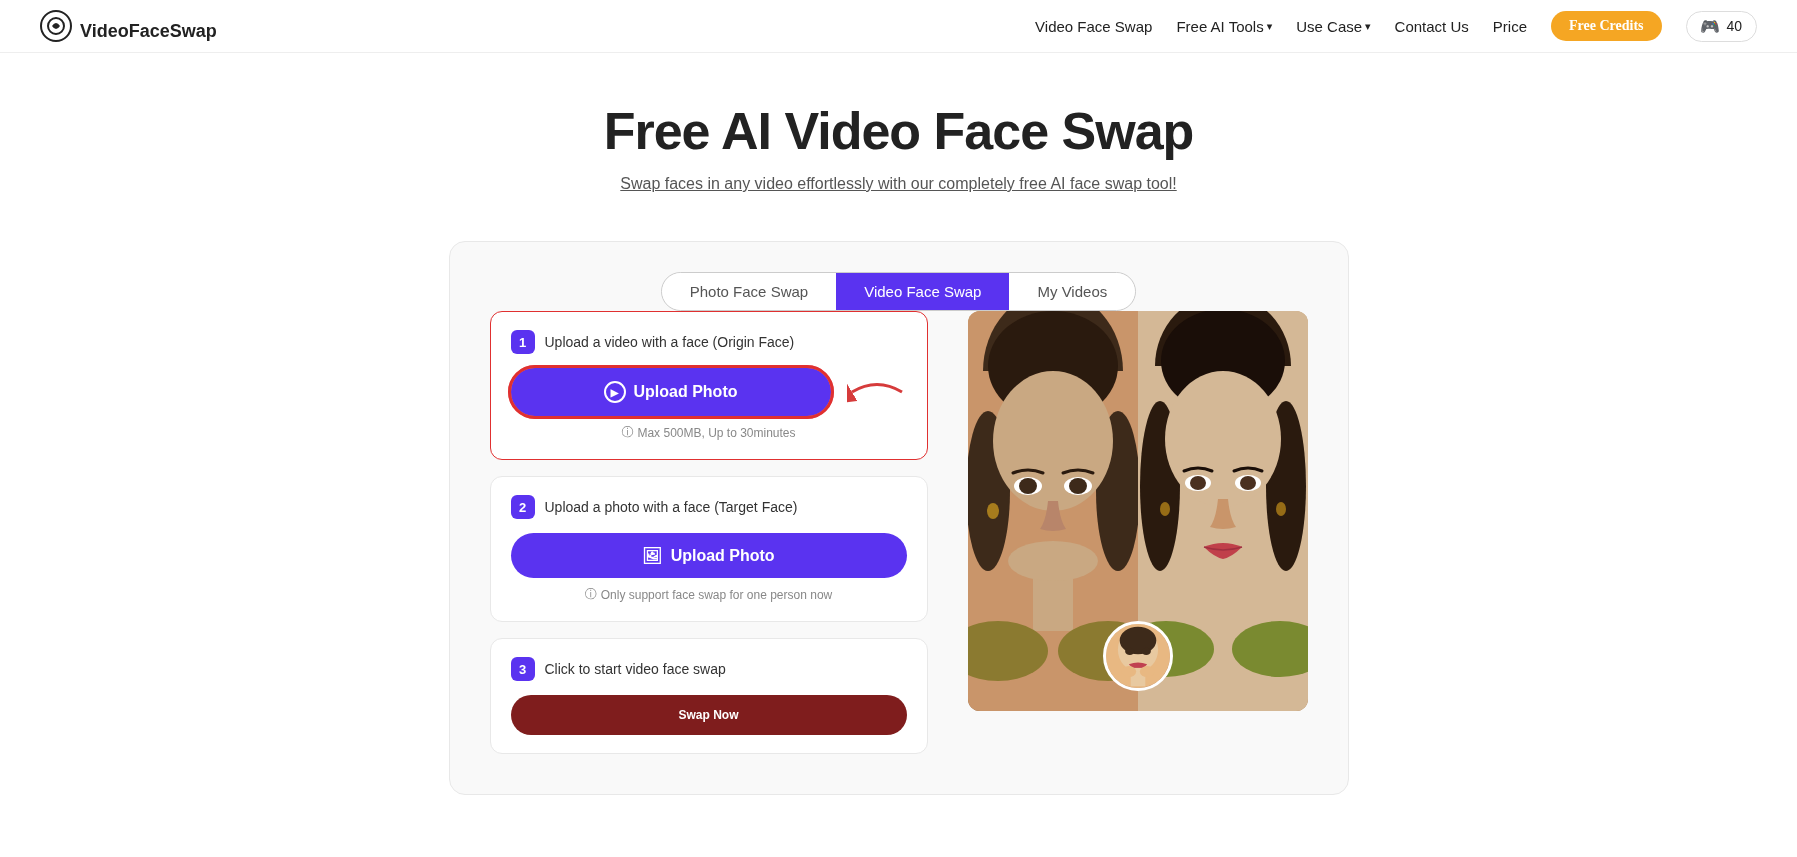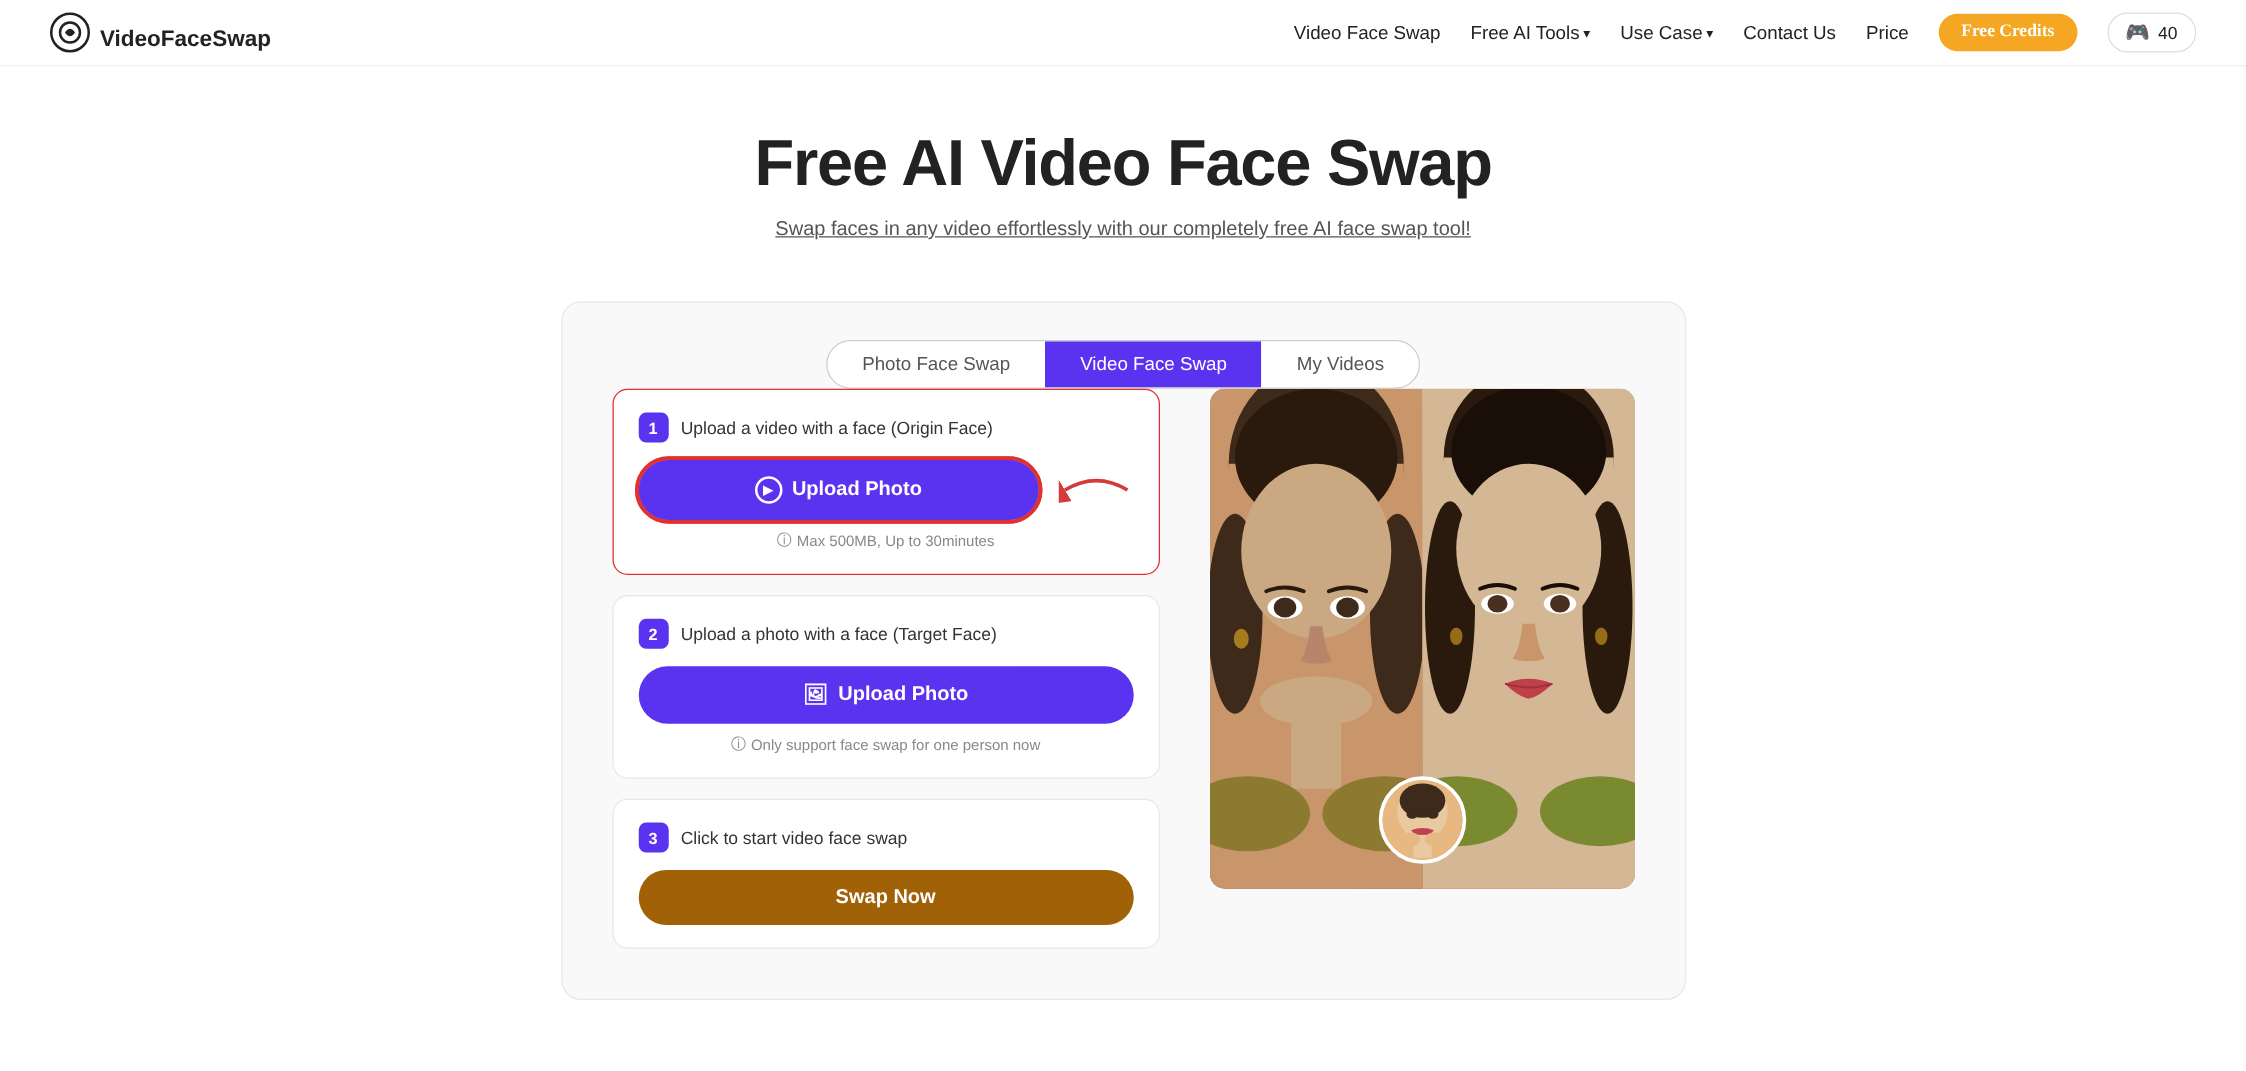--- a/index.html
+++ b/index.html
@@ -87,22 +87,22 @@
     .upload-photo-btn {
       display: flex; align-items: center; justify-content: center; gap: 8px;
       background: #5a33f0; color: #fff; border: none; border-radius: 30px;
       padding: 13px 0; font-size: 16px; font-weight: 600; cursor: pointer;
       width: 100%;
     }
 
     
     .swap-now-btn {
       display: flex; align-items: center; justify-content: center;
-      background: #a16207; color: #fff; border: none; border-radius: 30px;
-      padding: 13px 0; font-size: 16px; font-weight: 700; cursor: pointer;
+      background: #7f1d1d; color: #fff; border: none; border-radius: 30px;
+      padding: 13px 0; font-size: 12px; font-weight: 700; cursor: pointer;
       width: 100%;
     }
 
     
     .preview-col { width: 340px; flex-shrink: 0; }
     .preview-images {
       border-radius: 12px; overflow: hidden; position: relative;
       width: 340px; height: 400px; background: #d4b896;
       display: flex;
     }

